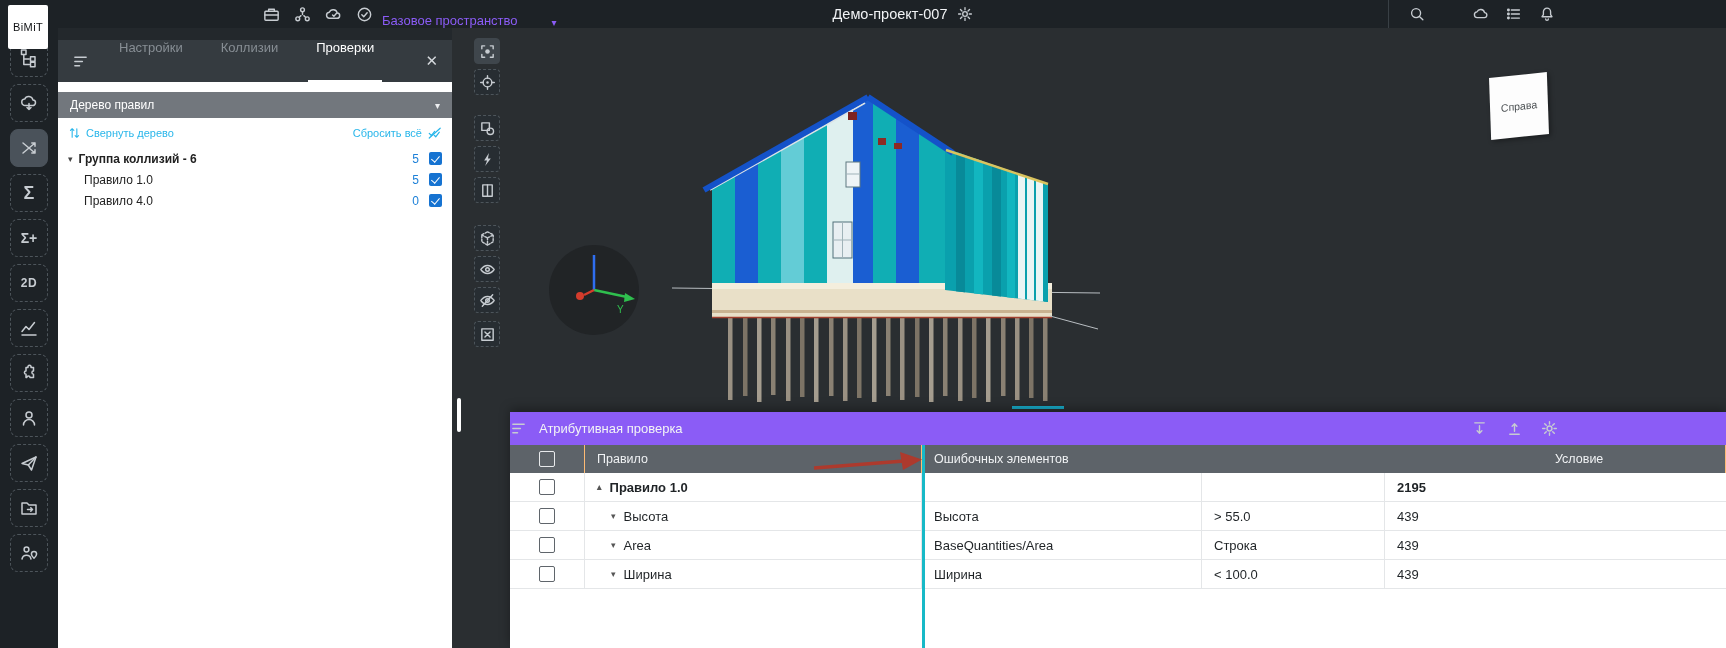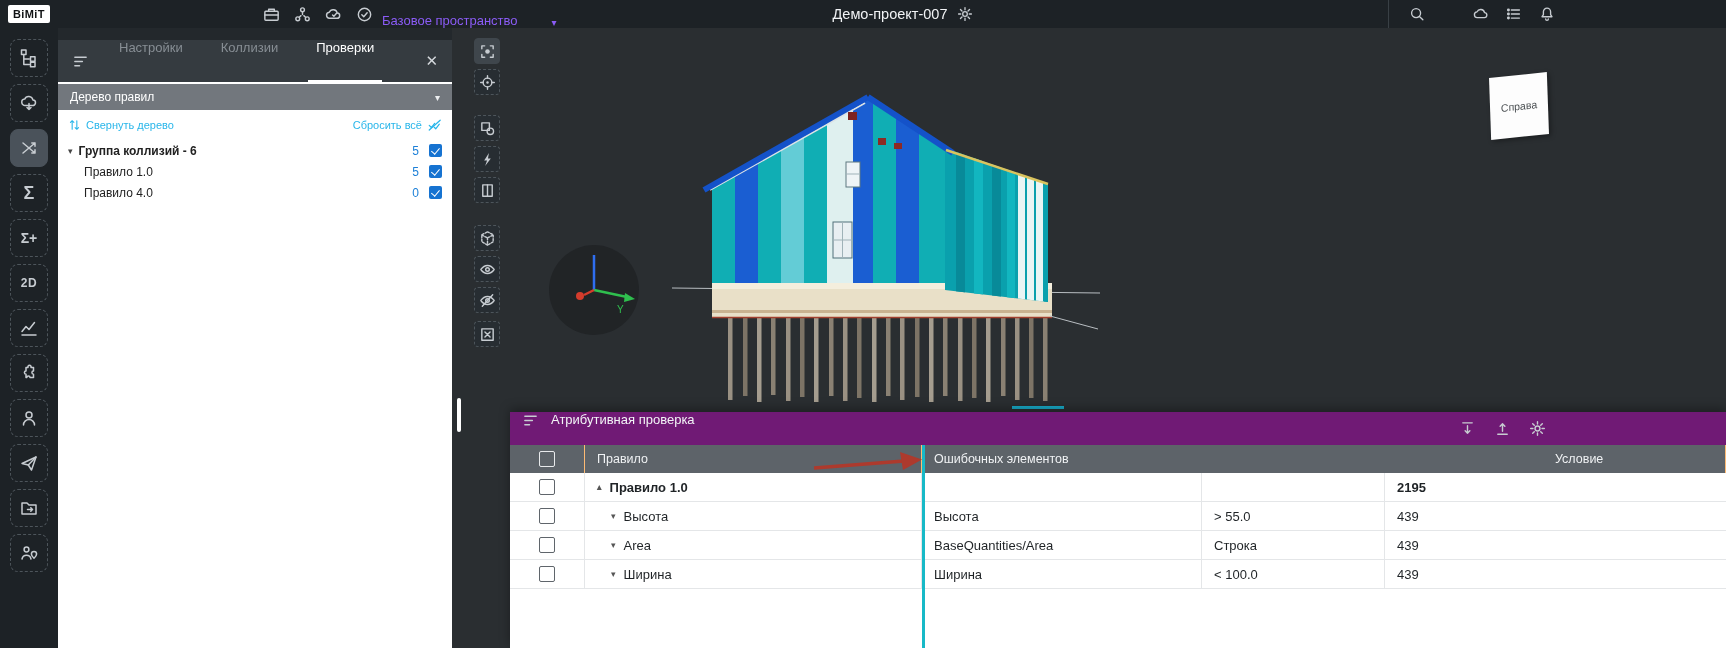--- a/index.html
+++ b/index.html
@@ -3,22 +3,22 @@
 <meta charset="utf-8">
 <style>
   *{box-sizing:border-box;margin:0;padding:0}
   body{width:1726px;height:648px;position:relative;overflow:hidden;
        background:#23282c;font-family:"Liberation Sans",sans-serif;color:#e3e6e8;}
   .st{stroke:#c7ccd1;fill:none;stroke-width:1.5;stroke-linecap:round;stroke-linejoin:round}
   .cy{stroke:#29b6ea;fill:none;stroke-width:1.4;stroke-linecap:round;stroke-linejoin:round}
   svg{display:block}
   
   .topbar{position:absolute;left:0;top:0;width:1726px;height:28px;background:#1d2226;z-index:30}
-  .logo{position:absolute;left:8px;top:5px;background:#fff;color:#101214;font-weight:bold;
-        font-size:11px;line-height:16px;padding:1px 5px;border-radius:2px;letter-spacing:.4px}
+  .logo{position:absolute;left:8px;top:5px;background:#fff;color:#101214;font-weight:normal;
+        font-size:11px;line-height:16px;padding:14px 5px;border-radius:2px;letter-spacing:.4px}
   .tb-group{position:absolute;top:0;height:28px;display:flex;align-items:center;gap:12px}
   .workspace{position:absolute;left:382px;top:0;height:28px;display:flex;align-items:flex-end;
              font-size:13px;color:#8b5cf6;gap:34px;cursor:pointer}
   .title-wrap{position:absolute;left:0;right:0;top:0;height:28px;display:flex;align-items:center;
               justify-content:center;gap:10px;transform:translateX(40px);font-size:14.5px;color:#f1f3f5}
   .tb-divider{position:absolute;left:1388px;top:0;width:1px;height:28px;background:#394045}
   .tb-abs{position:absolute;top:5px}
   
   .rail{position:absolute;left:0;top:28px;bottom:0;width:58px;background:#1d2226;display:flex;
         flex-direction:column;align-items:center;padding-top:11px;gap:7px;z-index:20}
@@ -31,21 +31,21 @@
   
   .panel{position:absolute;left:58px;top:40px;bottom:0;width:394px;background:#fff;z-index:20;
          display:flex;flex-direction:column}
   .panel-tabs{height:42px;background:#353b40;display:flex;align-items:center;padding:0 14px;
               gap:22px;flex:0 0 auto}
   .tab{font-size:13px;color:#878e94;height:42px;display:flex;align-items:flex-start;padding:0 8px;
        border-bottom:2px solid transparent;cursor:pointer}
   .tab.active{color:#fff;border-bottom-color:#fff}
   .panel-close{margin-left:auto;color:#d4d8dc;font-size:15px;cursor:pointer}
   .tree-header{height:26px;background:#72777d;color:#fff;display:flex;align-items:center;
-               padding:0 12px;font-size:12px;margin-top:2px;flex:0 0 auto;cursor:pointer}
+               padding:0 12px;font-size:12px;margin-top:10px;flex:0 0 auto;cursor:pointer}
   .tree-header .dd{margin-left:auto;font-size:10px;color:#eceef0}
   .tree-toolbar{height:30px;display:flex;align-items:center;padding:0 10px;font-size:11px;flex:0 0 auto}
   .link{display:flex;align-items:center;gap:5px;color:#29b6ea;cursor:pointer}
   .tree-toolbar .right{margin-left:auto}
   .tree-row{height:21px;display:flex;align-items:center;padding:0 10px;font-size:12px;color:#222;cursor:pointer}
   .tree-row .caret{font-size:9px;color:#444;margin-right:6px}
   .tree-row.child{padding-left:26px}
   .tree-row .count{margin-left:auto;color:#1d80d8}
   .cbx{width:13px;height:13px;border-radius:2px;background:#1673d1;margin-left:10px;position:relative;
        flex:0 0 auto;cursor:pointer}
@@ -62,21 +62,21 @@
            border-radius:2px;z-index:25;cursor:pointer}
   .house{position:absolute;left:208px;top:58px}
   .gizmo{position:absolute;left:95px;top:215px}
   .viewcard{position:absolute;left:1038px;top:47px;width:58px;height:62px;background:#fdfdfd;
             transform:rotate(-2deg) skewY(-4deg);display:flex;align-items:center;justify-content:center;
             color:#4a4f52;font-size:10.5px;box-shadow:2px 2px 5px rgba(0,0,0,.35);cursor:pointer}
   .grip{position:absolute;left:560px;top:378px;width:52px;height:3px;background:#18a9c6;cursor:row-resize}
   
   .bpanel{position:absolute;left:510px;right:0;top:412px;bottom:0;background:#fff;z-index:15;
           display:flex;flex-direction:column;box-shadow:0 -3px 10px rgba(0,0,0,.35)}
-  .bp-header{height:33px;background:#701a75;display:flex;padding:0 12px;gap:12px;flex:0 0 auto}
+  .bp-header{height:33px;background:#8b5cf6;display:flex;align-items:center;padding:0 0;gap:12px;flex:0 0 auto}
   .bp-title{font-size:13px;color:#f2f4f6}
   .bp-actions{margin-left:auto;margin-right:168px;display:flex;gap:18px;align-items:center}
   .bp-actions>*{cursor:pointer}
   .thead{height:28px;background:#5d6369;display:flex;color:#f0f2f4;font-size:12.5px;flex:0 0 auto}
   .th,.td{display:flex;align-items:center;padding:0 12px;overflow:hidden;white-space:nowrap}
   .th{border-right:1px solid #fdba74;cursor:pointer}
   .td{border-right:1px solid #e4e6e8;color:#1f2326}
   .c0{width:75px;flex:0 0 auto;justify-content:center}
   .c1{width:337px;flex:0 0 auto}
   .c2{width:280px;flex:0 0 auto}

